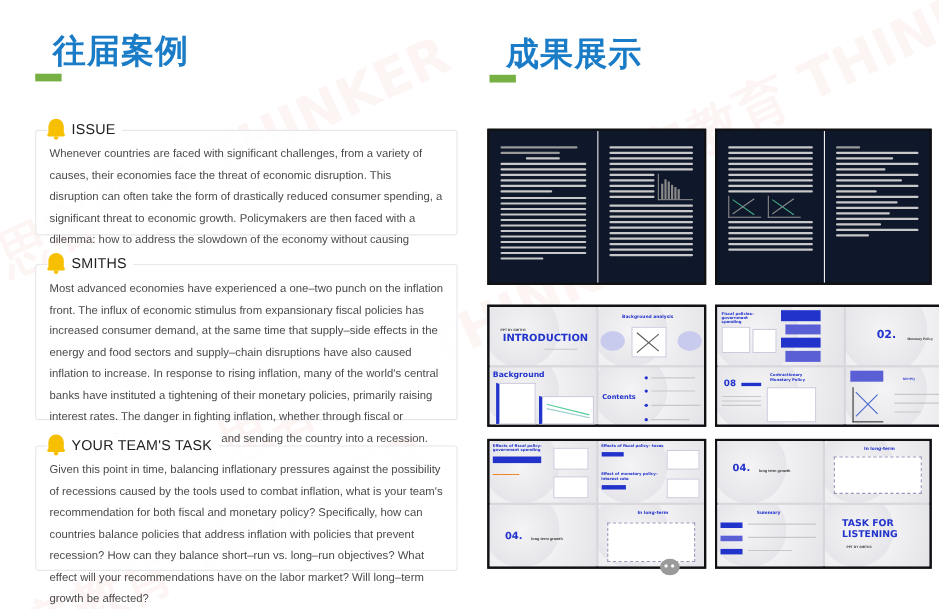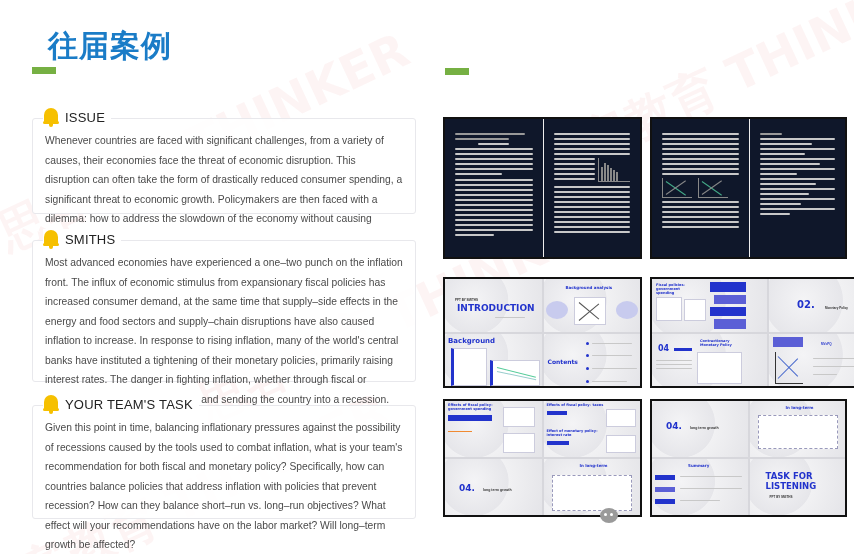--- a/index.html
+++ b/index.html
@@ -98,20 +98,21 @@
 <div class="watermark" style="left:180px;top:280px;">思客教育 THINKER</div>
 <div class="watermark" style="left:-40px;top:470px;">思客教育 THINKER</div>
 <div class="watermark" style="left:520px;top:40px;">思客教育 THINKER</div>
 
 <div class="section-title" style="left:32px;top:26px;">
   <span class="big">往届案例</span>
 </div>
 <div class="green-bar" style="left:32px;top:67px;"></div>
 
 <div class="section-title" style="left:444px;top:29px;">
+  <span class="big">成果展示</span>
 </div>
 <div class="green-bar" style="left:445px;top:68px;"></div>
 
 <div class="card" style="top:118px;height:96px;">
   <div class="card-head">
     <div class="bell">
         <div class="dome"></div>
         <div class="rim"></div>
         <div class="clap"></div>
       </div>
@@ -300,21 +301,21 @@
       <div class="s-blue" style="left:58px;top:3px;width:36px;height:10px;"></div>
       <div class="s-purple" style="left:62px;top:16px;width:32px;height:9px;"></div>
       <div class="s-blue" style="left:58px;top:28px;width:36px;height:9px;"></div>
       <div class="s-purple" style="left:62px;top:40px;width:32px;height:10px;"></div>
     </div>
     <div class="slide">
       <div class="s-title" style="left:28px;top:20px;font-size:10px;">02.</div>
       <div class="tiny" style="left:56px;top:27px;font-weight:bold;">Monetary Policy</div>
     </div>
     <div class="slide">
-      <div class="s-title" style="left:6px;top:10px;font-size:8px;">04</div>
+      <div class="s-title" style="left:6px;top:10px;font-size:8px;">08</div>
       <div class="s-blue" style="left:22px;top:14px;width:18px;height:3px;"></div>
       <div class="s-title" style="left:48px;top:5px;font-size:3.5px;width:40px;">Contractionary Monetary Policy</div>
       <div class="s-box" style="left:45px;top:18px;width:45px;height:32px;"></div>
       <div class="line" style="position:absolute;left:4px;top:26px;width:36px;height:1px;"></div>
       <div class="line" style="position:absolute;left:4px;top:30px;width:36px;height:1px;"></div>
       <div class="line" style="position:absolute;left:4px;top:34px;width:36px;height:1px;"></div>
     </div>
     <div class="slide">
       <div class="s-purple" style="left:4px;top:3px;width:30px;height:10px;"></div>
       <div class="s-box" style="left:6px;top:18px;width:28px;height:32px;border:none;border-left:1px solid #333;border-bottom:1px solid #333;background:transparent;">

